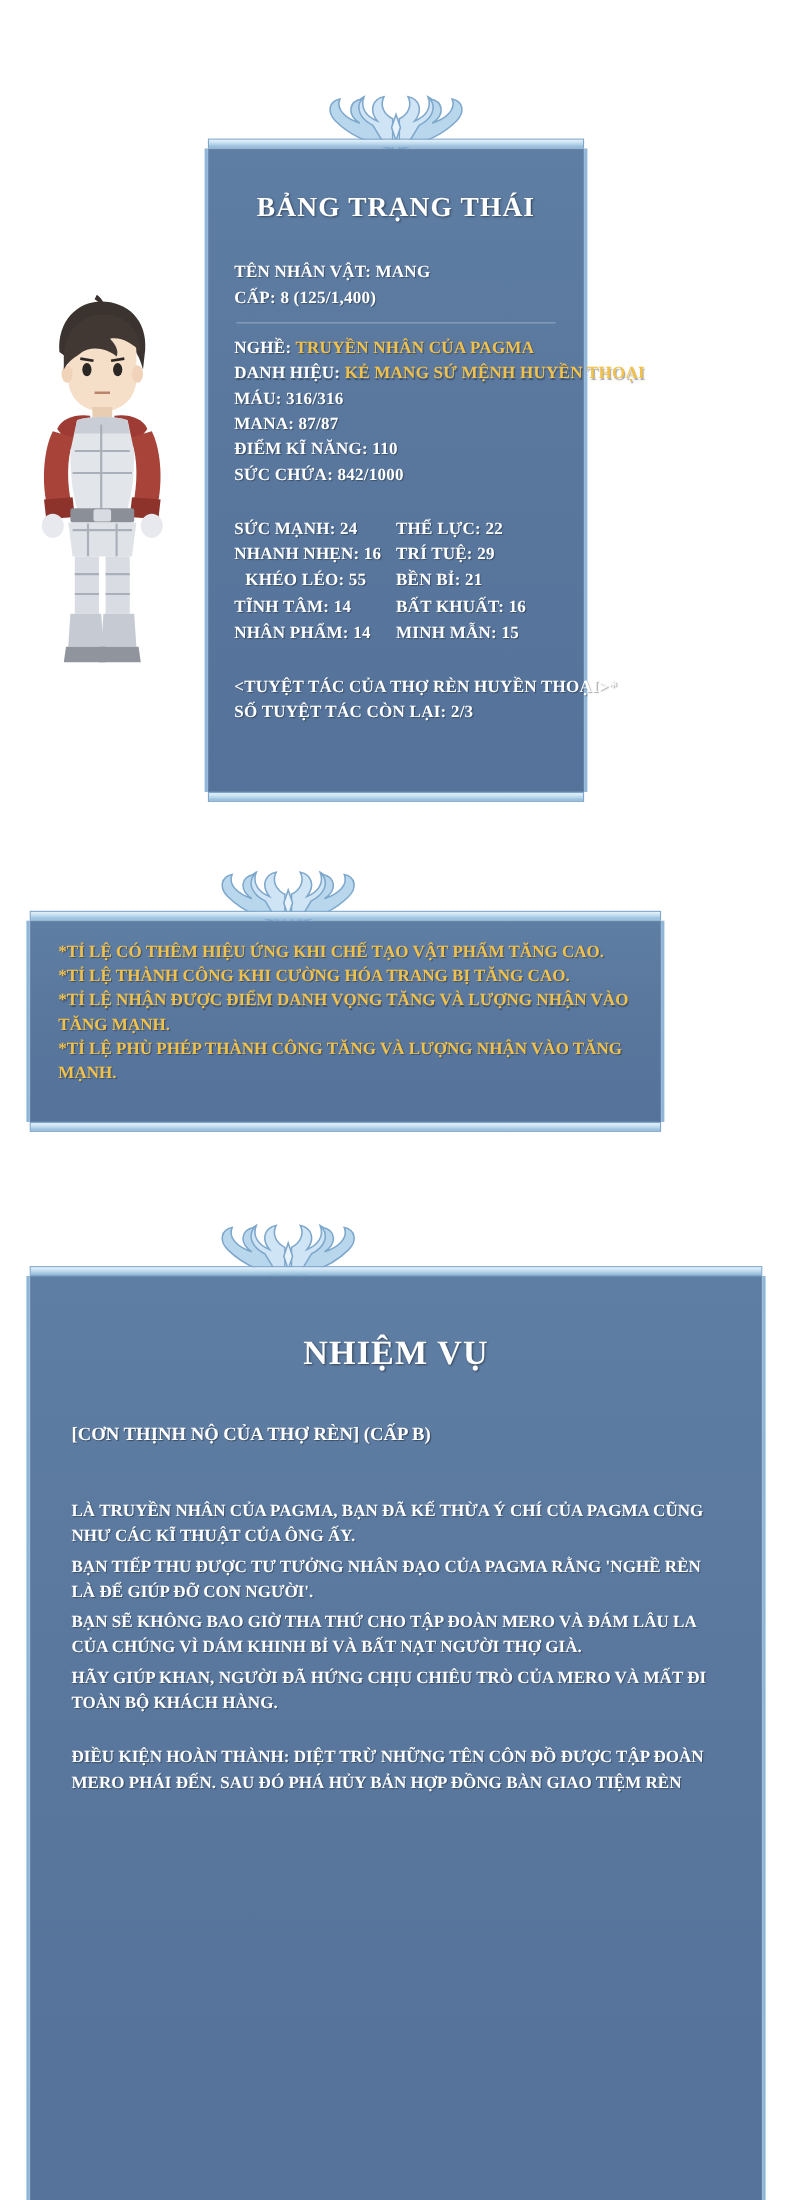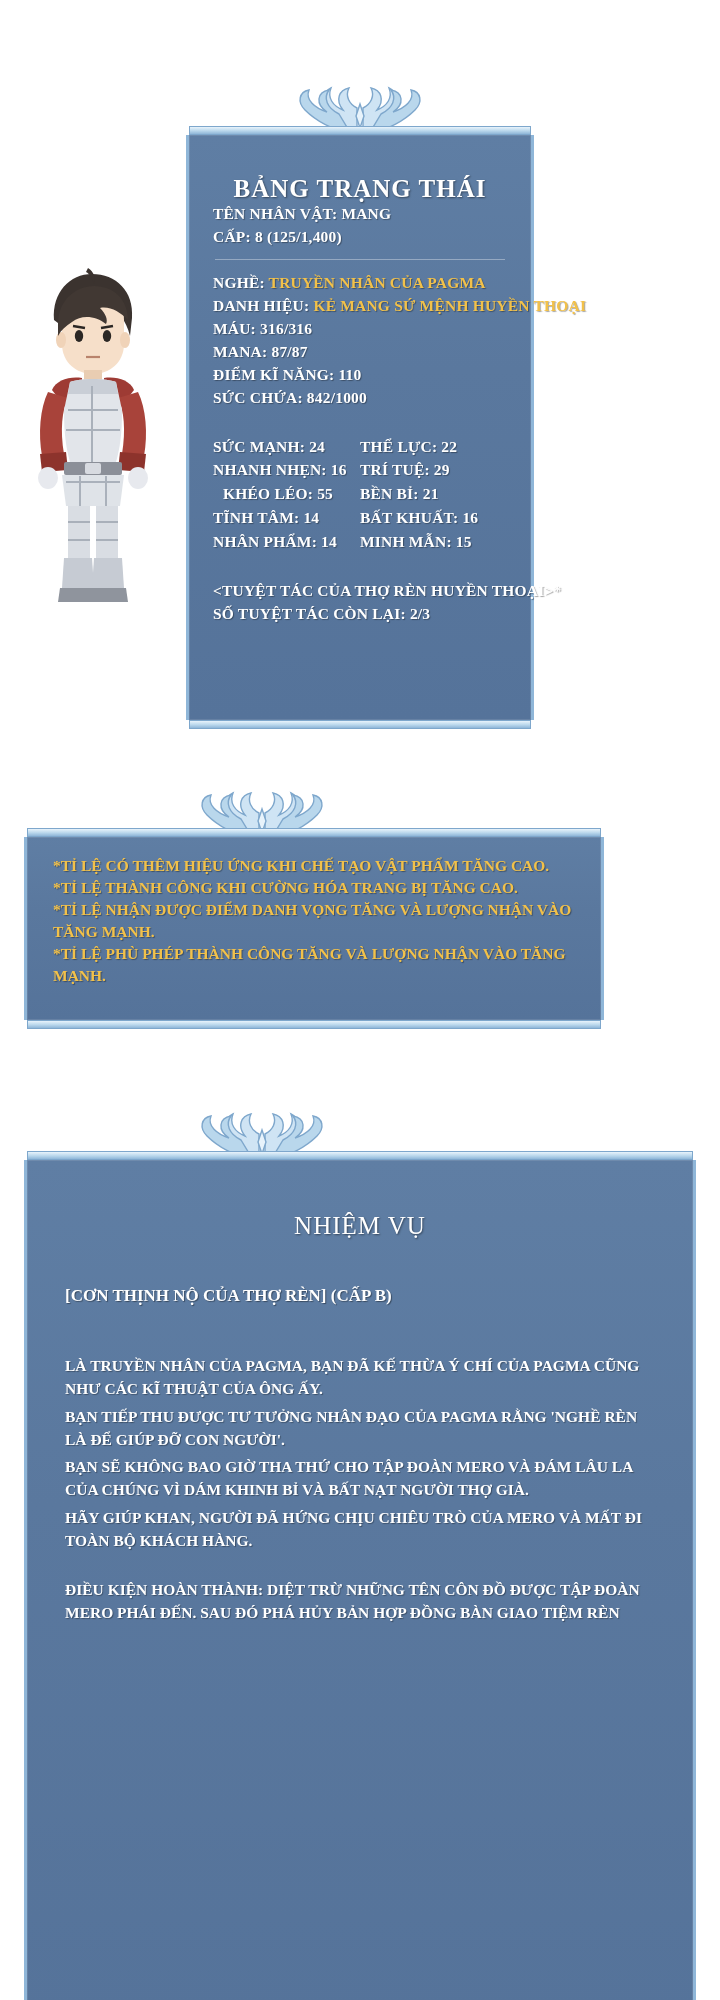--- a/index.html
+++ b/index.html
@@ -47,20 +47,21 @@
     padding: 26px 24px 18px 24px;
   }
   #status-panel .title {
     text-align: center;
     font-size: 25px;
     font-weight: bold;
     letter-spacing: 1px;
     color: #ffffff;
     text-shadow: 1px 1px 2px rgba(0,0,0,0.45);
     margin-top: 14px;
+    margin-bottom: 34px;
   }
   .line {
     font-size: 15.5px;
     font-weight: bold;
     color: #ffffff;
     line-height: 1.48;
     letter-spacing: 0.2px;
     text-shadow: 1px 1px 1px rgba(0,0,0,0.35);
     white-space: nowrap;
   }
@@ -100,22 +101,22 @@
   
   #quest-panel {
     left: 24px;
     top: 1160px;
     width: 672px;
     height: 860px;
     padding: 22px 38px;
   }
   #quest-panel .q-title {
     text-align: center;
-    font-size: 25px;
-    font-weight: normal;
+    font-size: 31px;
+    font-weight: bold;
     color: #ffffff;
     letter-spacing: 1px;
     text-shadow: 1px 1px 2px rgba(0,0,0,0.45);
     margin-top: 30px;
     margin-bottom: 46px;
   }
   #quest-panel .q-name {
     font-size: 17px;
     font-weight: bold;
     color: #ffffff;

